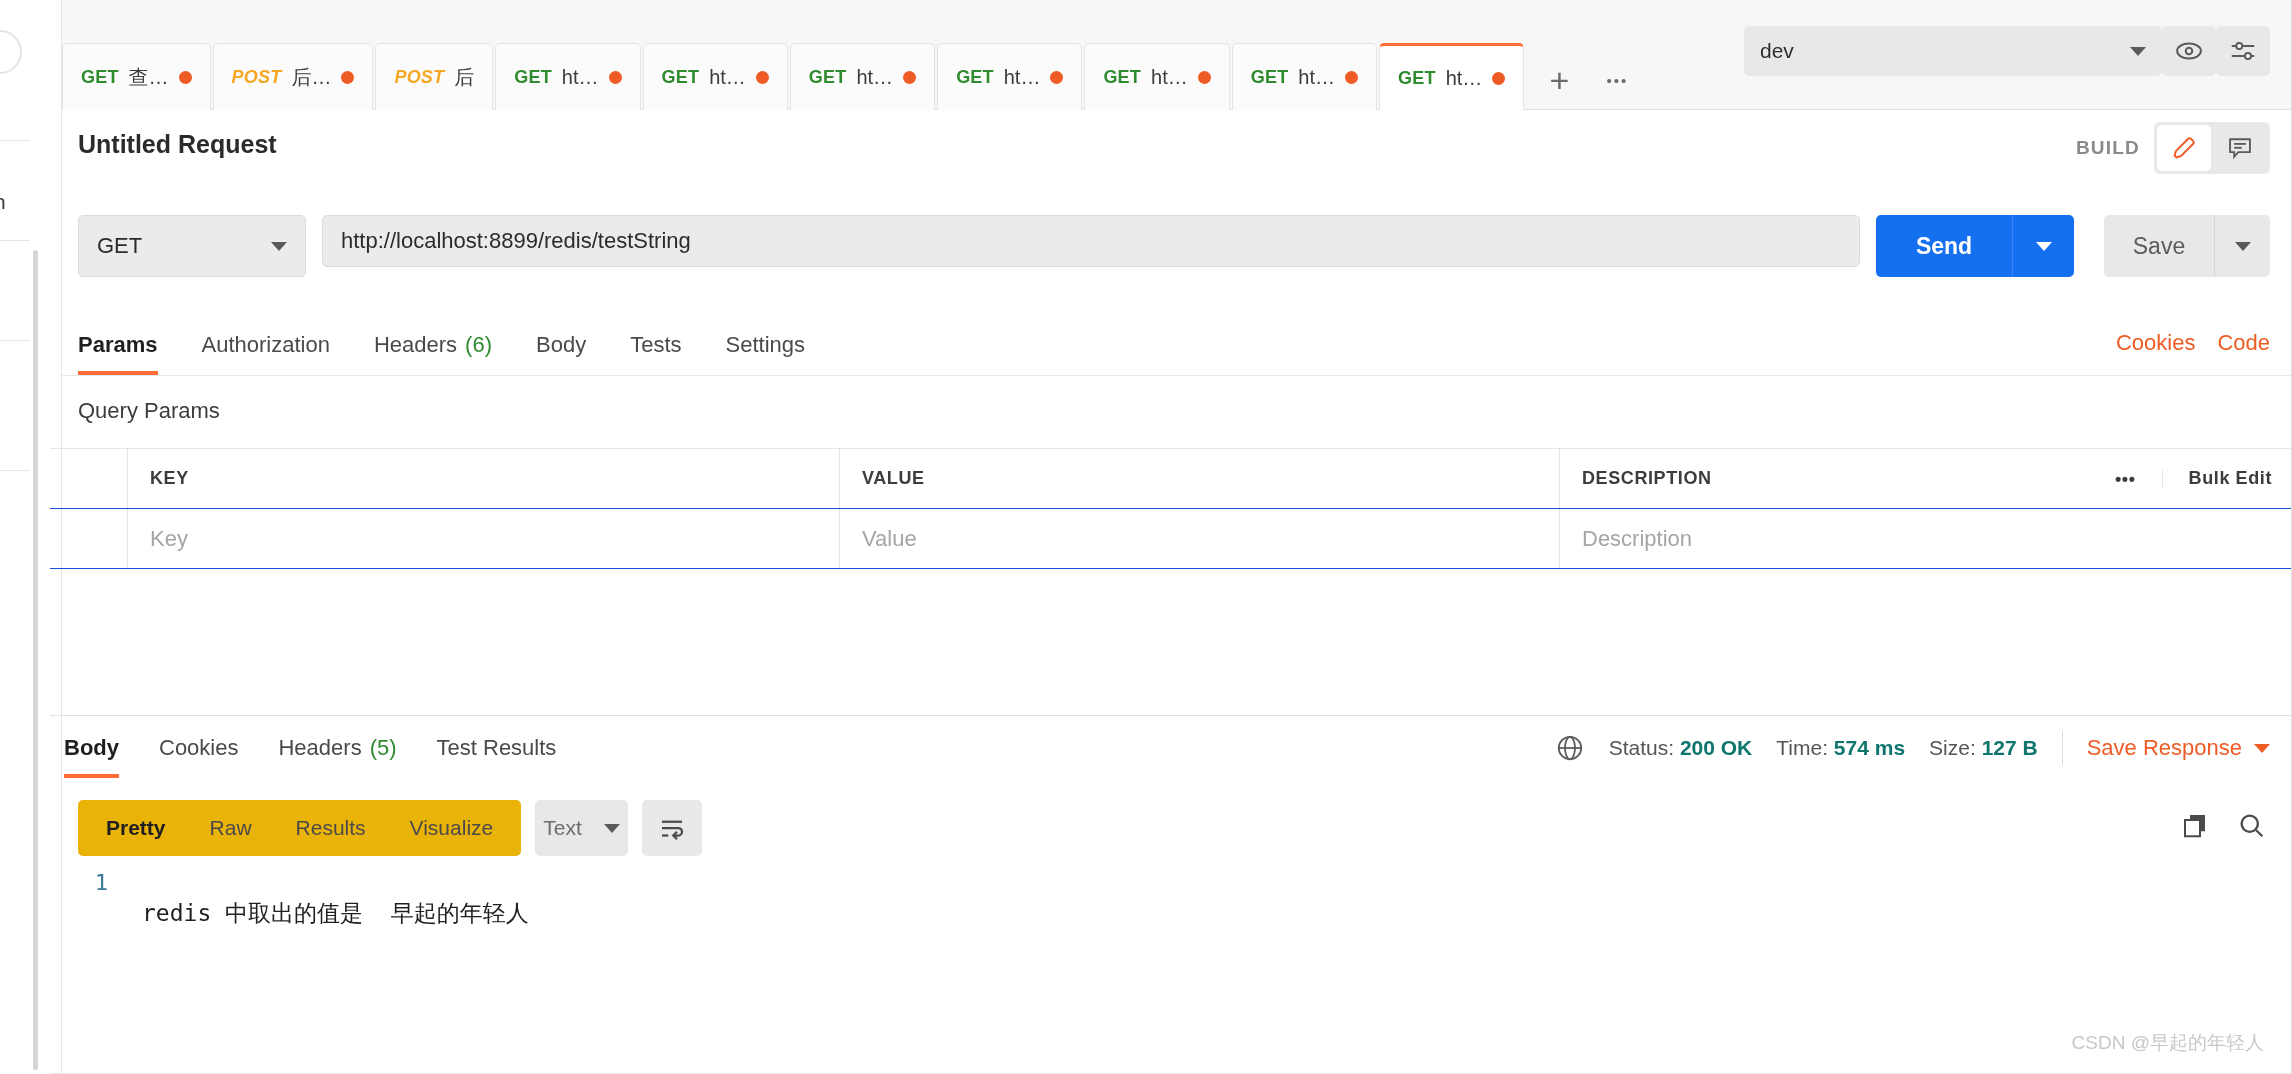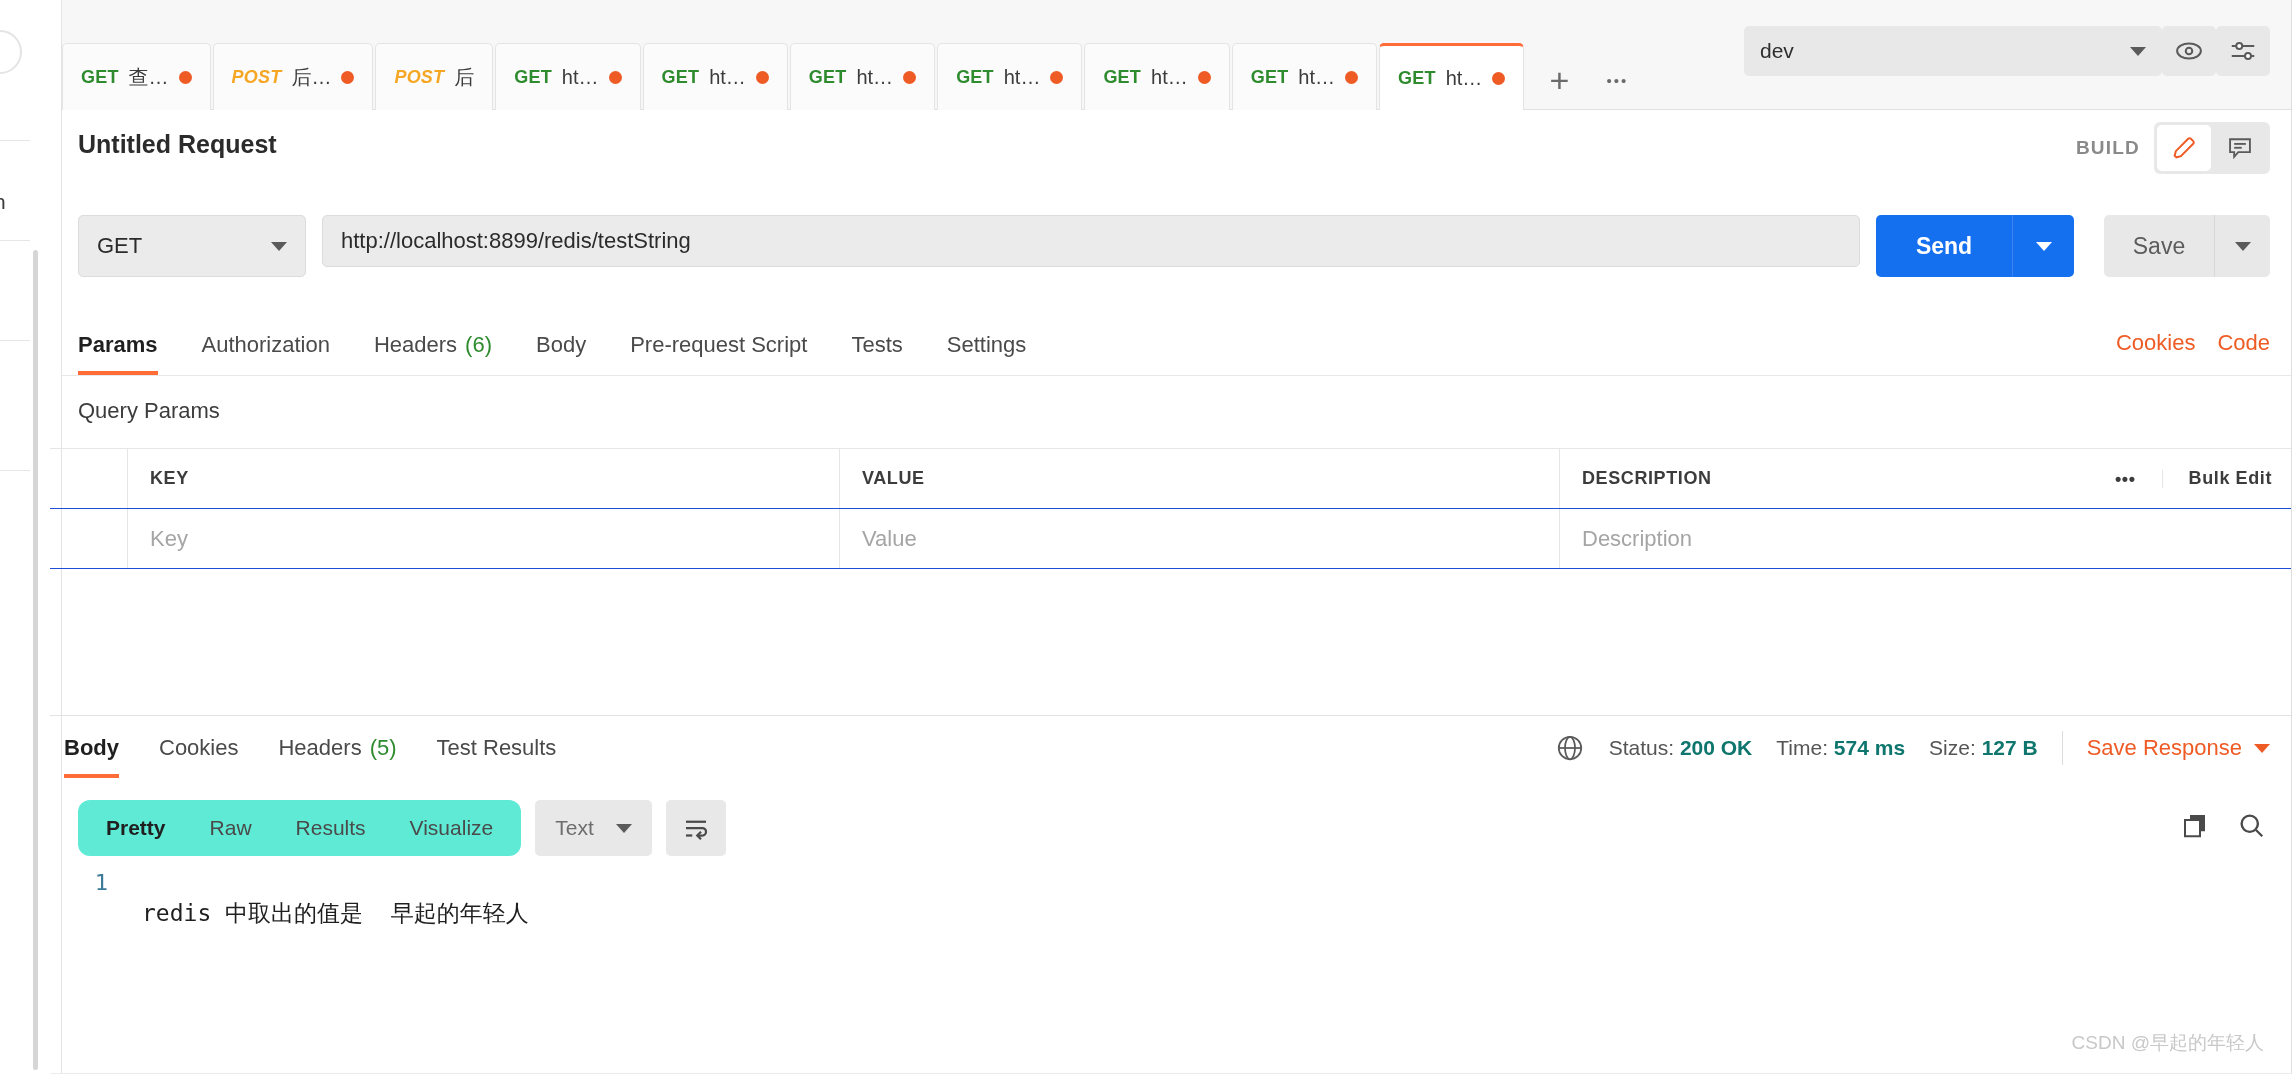--- a/index.html
+++ b/index.html
@@ -110,25 +110,25 @@
   
   .resp-tabs { position: absolute; left: 64px; top: 718px; display: flex; align-items: center; gap: 40px; height: 60px; }
   .resp-meta { position: absolute; right: 22px; top: 718px; display: flex; align-items: center; gap: 24px; height: 60px; }
   .resp-meta .mi { font-size: 21px; color: #555; }
   .resp-meta .mi b { font-weight: bold; color: #0f766e; }
   .meta-sep { width: 1px; height: 34px; background: #dcdcdc; }
   .save-resp { font-size: 22px; color: #ef5b25; display: flex; align-items: center; gap: 12px; }
 
   
   .body-toolbar { position: absolute; left: 78px; top: 800px; display: flex; align-items: center; gap: 14px; }
-  .seg { display: flex; background: #5eead4; border-radius: 12px; height: 56px; align-items: center; padding: 3px 6px; }
+  .seg { display: flex; background: #eab308; border-radius: 5px; height: 56px; align-items: center; padding: 3px 6px; }
   .seg .s { font-size: 21px; color: #4a4a4a; padding: 0 22px; }
   .seg .s.active { color: #1f1f1f; font-weight: bold; }
   .type-box { background: #e8e8e8; border-radius: 5px; height: 56px; display: flex; align-items: center;
-    gap: 22px; padding: 0 20px; }
+    gap: 22px; padding: 0 8px; }
   .type-box .tt { font-size: 21px; color: #6d6d6d; }
   .wrap-btn { background: #e8e8e8; border-radius: 5px; height: 56px; width: 60px;
     display: flex; align-items: center; justify-content: center; }
   .body-icons { position: absolute; right: 26px; top: 810px; display: flex; gap: 26px; align-items: center; }
 
   
   .body-content { position: absolute; left: 78px; top: 870px; right: 0; display: flex; gap: 34px; }
   .gutter { width: 30px; text-align: right; font-family: "DejaVu Sans Mono", monospace;
     font-size: 22px; color: #3b7a99; }
   .code-line { font-family: "DejaVu Sans Mono", monospace; font-size: 23px; color: #1f1f1f; white-space: pre; margin-top: 28px; }
@@ -281,23 +281,20 @@
         <span>Authorization</span>
       </div>
       <div class="rtab">
         <span>Headers</span>
         <span class="cnt">(6)</span>
       </div>
       <div class="rtab">
         <span>Body</span>
       </div>
       <div class="rtab">
-        <span>Pre-request Script</span>
-      </div>
-      <div class="rtab">
         <span>Tests</span>
       </div>
       <div class="rtab">
         <span>Settings</span>
       </div>
     </div>
   <div class="right-links">
     <span>Cookies</span>
     <span>Code</span>
   </div>

